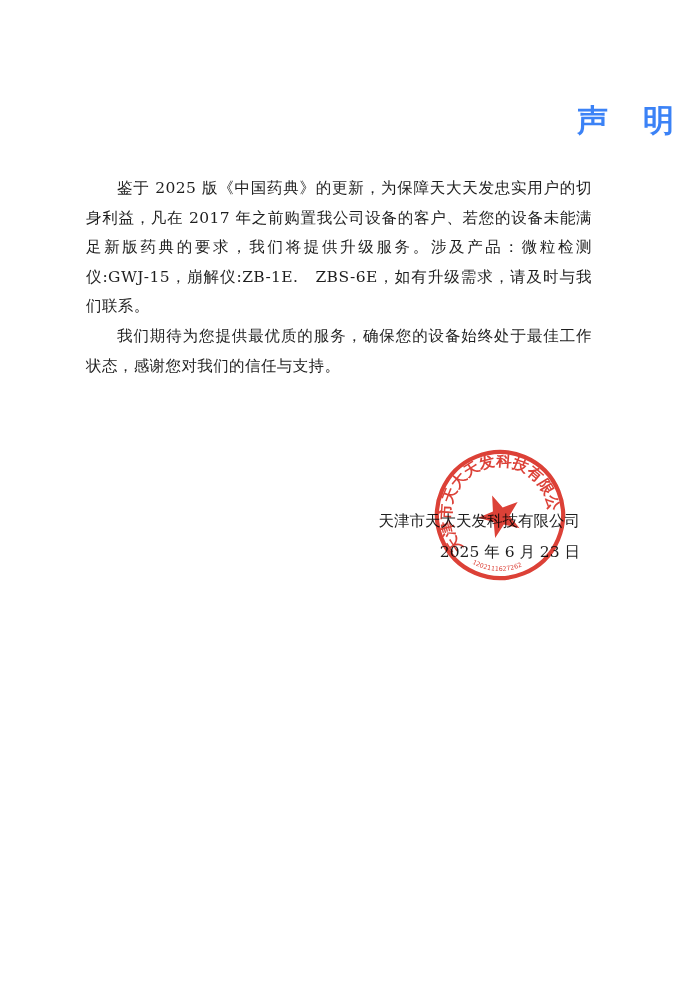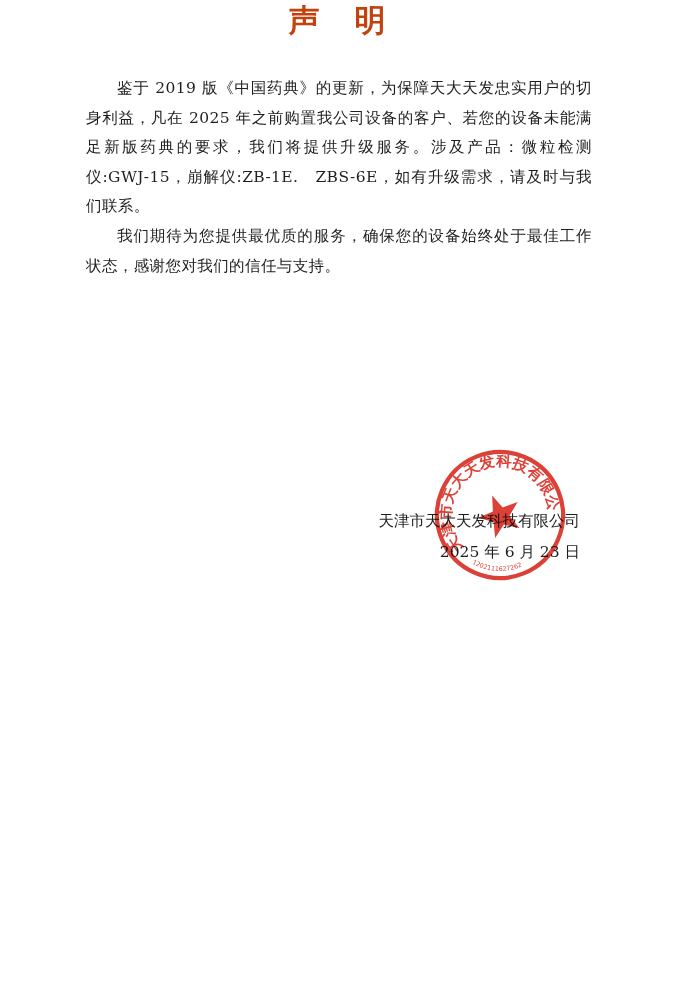--- a/index.html
+++ b/index.html
@@ -7,24 +7,25 @@
   .page {
     position: relative;
     width: 676px;
     height: 999px;
     background: #ffffff;
     overflow: hidden;
     font-family: "DejaVu Serif", "Liberation Serif", serif;
     color: #1c1c1c;
   }
   .doc-title {
-    text-align: center;
+    margin-top: 100px;
+    text-align: right;
     font-size: 31px;
     font-weight: bold;
-    color: #c2410c;
+    color: #3b82f6;
     letter-spacing: 2px;
   }
   .doc-body {
     margin: 32px 86px 0 86px;
     width: 506px;
   }
   .doc-body p {
     font-size: 15.5px;
     line-height: 29.6px;
     text-align: justify;
@@ -56,21 +57,21 @@
   .seal svg { width: 100%; height: 100%; transform: rotate(-22deg); }
 </style>
 </head>
 <body>
 
 <div class="page">
 
   <h1 class="doc-title">声　明</h1>
 
   <div class="doc-body">
-    <p>鉴于 2019 版《中国药典》的更新，为保障天大天发忠实用户的切身利益，凡在 2025 年之前购置我公司设备的客户、若您的设备未能满足新版药典的要求，我们将提供升级服务。涉及产品：微粒检测仪:GWJ-15，崩解仪:ZB-1E.　ZBS-6E，如有升级需求，请及时与我们联系。</p>
+    <p>鉴于 2025 版《中国药典》的更新，为保障天大天发忠实用户的切身利益，凡在 2017 年之前购置我公司设备的客户、若您的设备未能满足新版药典的要求，我们将提供升级服务。涉及产品：微粒检测仪:GWJ-15，崩解仪:ZB-1E.　ZBS-6E，如有升级需求，请及时与我们联系。</p>
     <p>我们期待为您提供最优质的服务，确保您的设备始终处于最佳工作状态，感谢您对我们的信任与支持。</p>
   </div>
 
   <div class="signature">
     <div>天津市天大天发科技有限公司</div>
     <div>2025 年 6 月 23 日</div>
   </div>
 
   <div class="seal">
     <svg viewBox="0 0 200 200" xmlns="http://www.w3.org/2000/svg">

